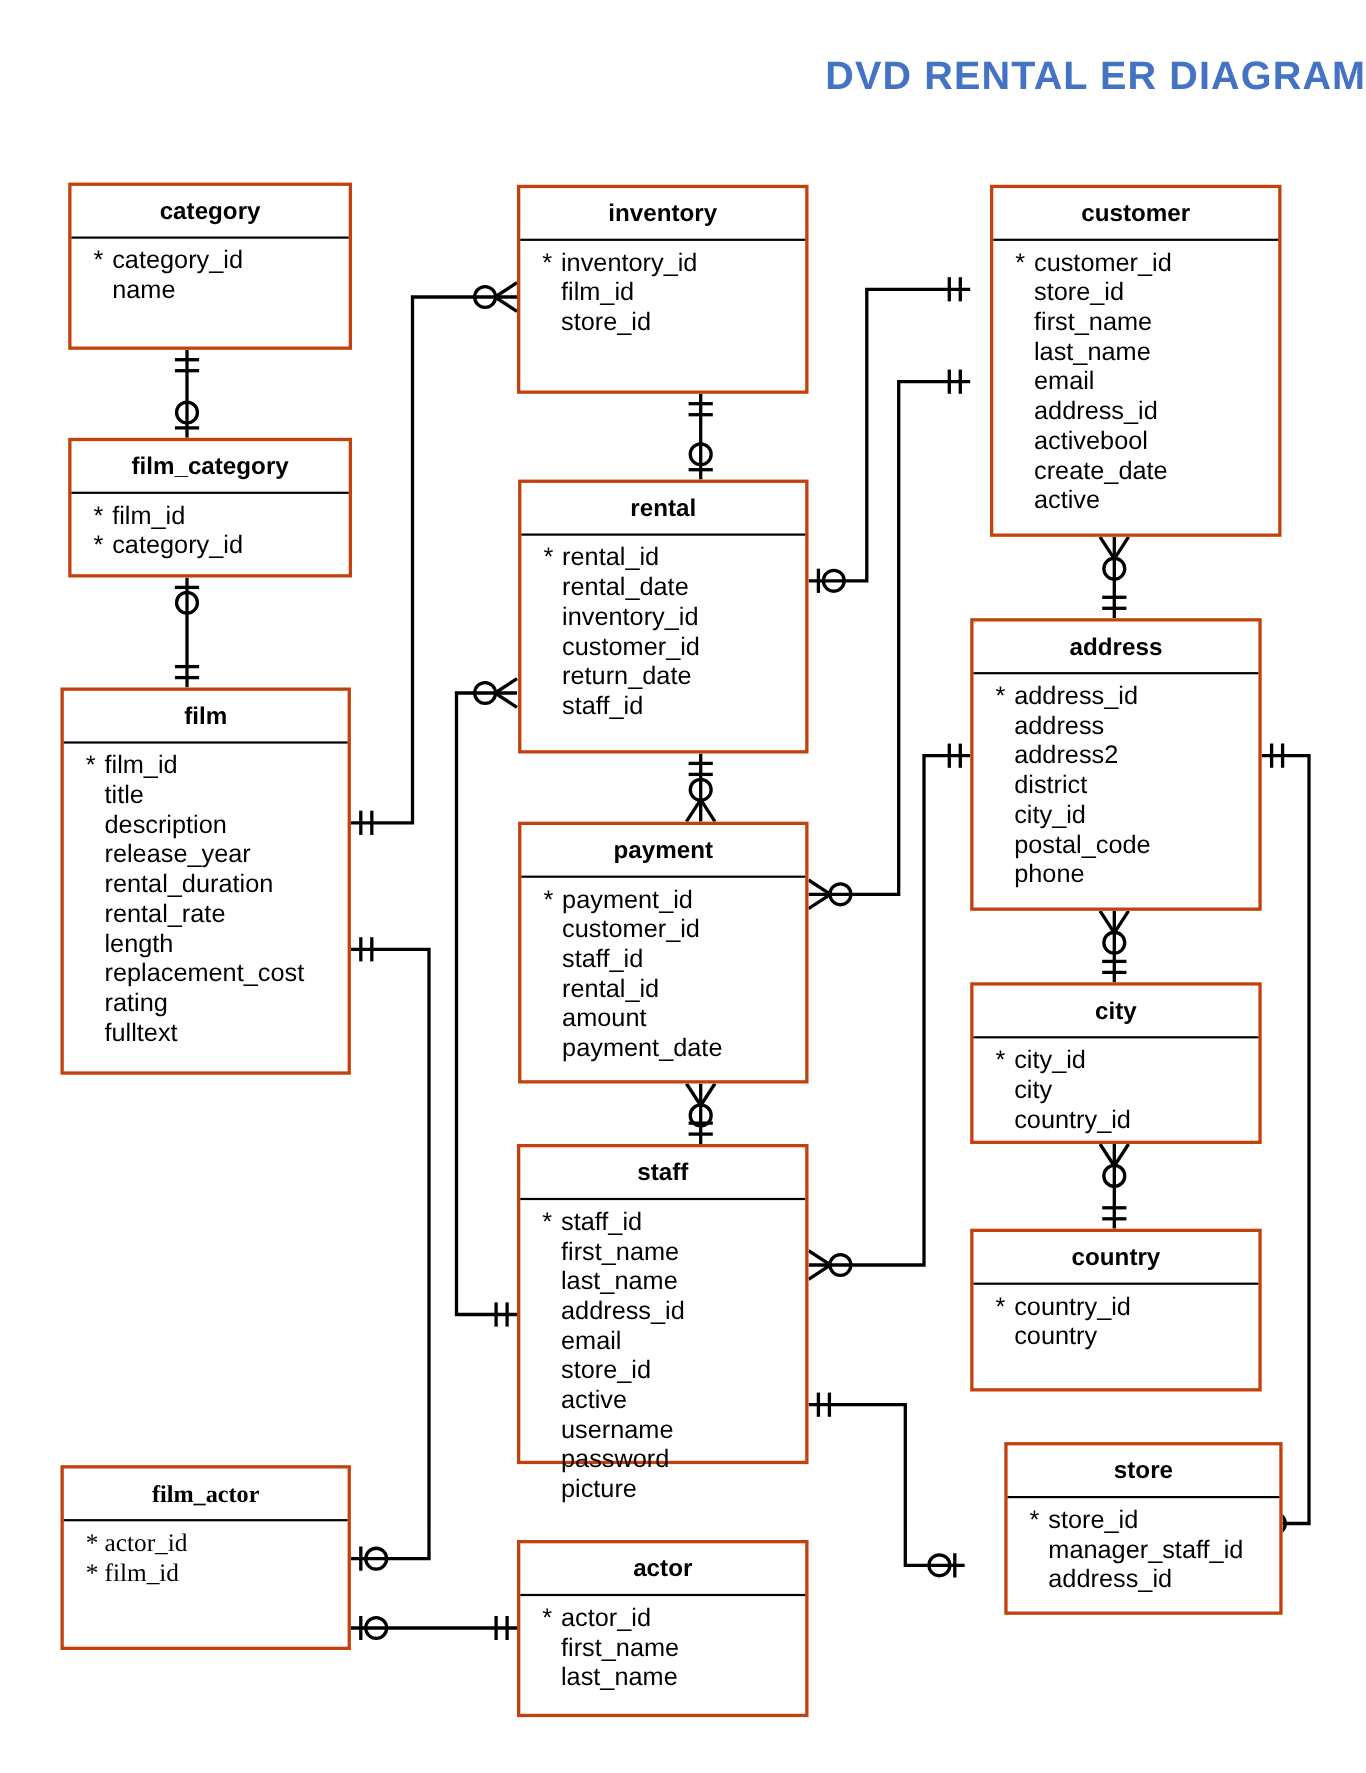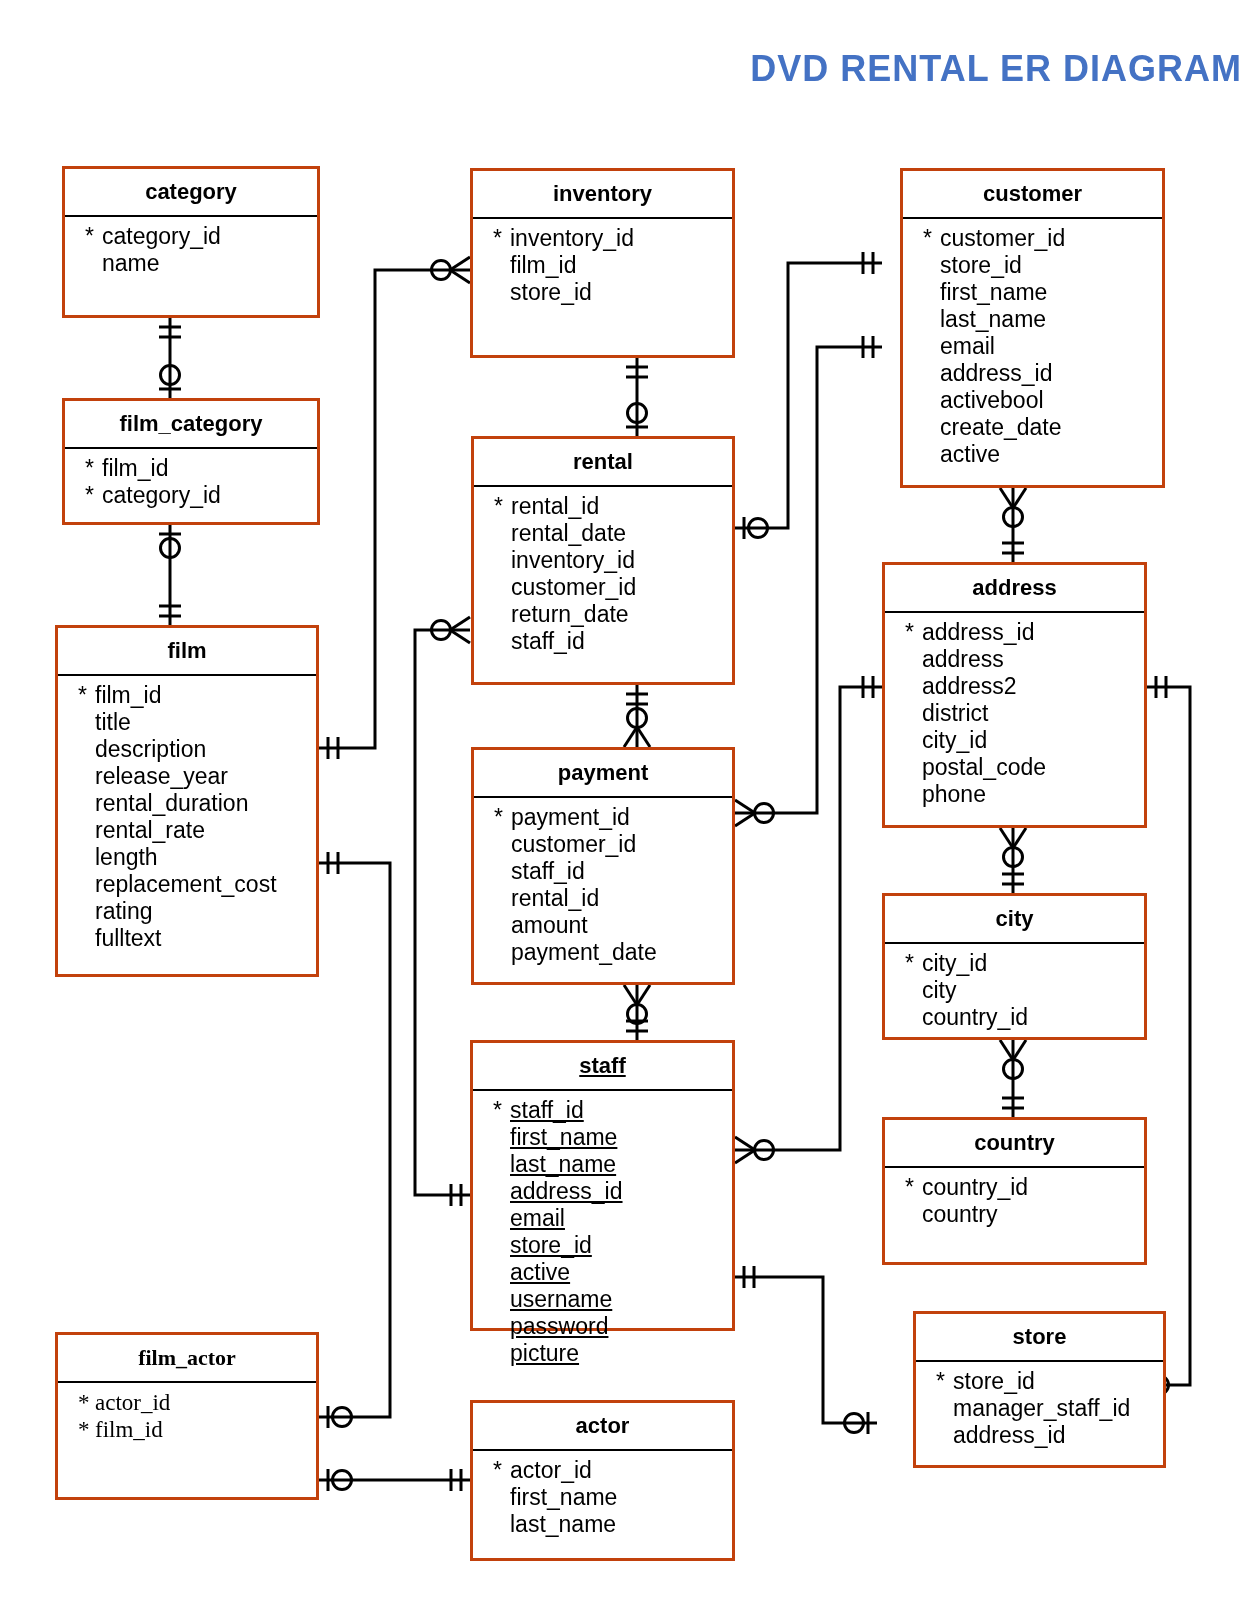--- a/index.html
+++ b/index.html
@@ -292,21 +292,21 @@
     <div class="entity-title">payment</div>
     <ul class="entity-fields">
           <li><span class="star">*</span><span>payment_id</span></li>
           <li><span class="star"></span><span>customer_id</span></li>
           <li><span class="star"></span><span>staff_id</span></li>
           <li><span class="star"></span><span>rental_id</span></li>
           <li><span class="star"></span><span>amount</span></li>
           <li><span class="star"></span><span>payment_date</span></li>
         </ul>
   </div>
-      <div class="entity" style="left: 470px; top: 1040px; width: 265px; height: 291px; text-decoration: underline;">
+      <div class="entity" style="left: 470px; top: 1040px; width: 265px; height: 291px;">
     <div class="entity-title">staff</div>
     <ul class="entity-fields">
           <li><span class="star">*</span><span>staff_id</span></li>
           <li><span class="star"></span><span>first_name</span></li>
           <li><span class="star"></span><span>last_name</span></li>
           <li><span class="star"></span><span>address_id</span></li>
           <li><span class="star"></span><span>email</span></li>
           <li><span class="star"></span><span>store_id</span></li>
           <li><span class="star"></span><span>active</span></li>
           <li><span class="star"></span><span>username</span></li>

